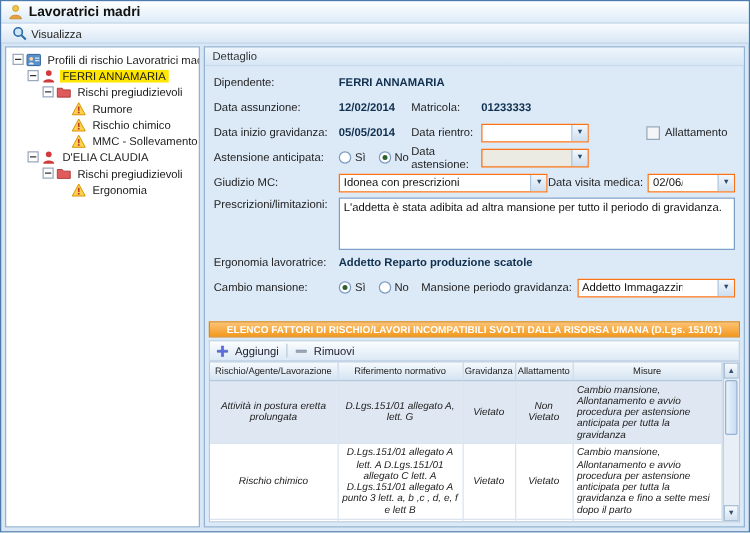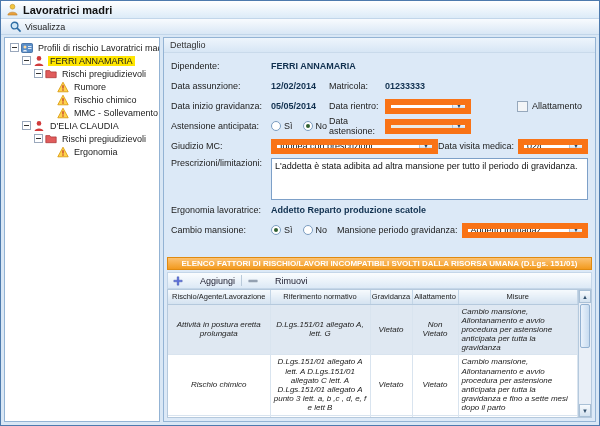--- a/index.html
+++ b/index.html
@@ -42,21 +42,21 @@
   .right { flex:1; border:1px solid #93b3d4; background:#dce9f7; display:flex; flex-direction:column; overflow:hidden; }
   .detail-header { height:15px; font-size:9px; color:#333; padding:2px 6px 0;
                    background:linear-gradient(#eef5fc,#d7e6f5); border-bottom:1px solid #c9daeb; flex:none; }
   .form { padding:3px 5px 1px; flex:none; }
   .frow { display:flex; align-items:center; min-height:20px; padding:0 2px; }
   .frow.start { align-items:flex-start; padding-top:2px; }
   .flbl { font-size:9px; color:#222; width:100px; flex:none; }
   .flbl2 { font-size:9px; color:#222; width:56px; flex:none; }
   .bval { font-size:9px; font-weight:bold; color:#10304f; }
   .w58 { width:58px; flex:none; }
-  .combo { display:flex; height:15px; border:6px solid #f97316; background:#fff; align-items:center; overflow:hidden;gap:28px; }
+  .combo { display:flex; height:15px; border:1px solid #f97316; background:#fff; align-items:center; overflow:hidden;gap:28px; }
   .combo .ctext { flex:1; font-size:9px; padding:0 3px; white-space:nowrap; overflow:hidden; color:#111; }
   .combo .cbtn { width:13px; height:100%; background:linear-gradient(#f2f7fc,#cddff0);
                  border-left:1px solid #a9c3dc; display:flex; align-items:center; justify-content:center;
                  font-size:6px; color:#2a4a6a; flex:none; }
   .combo.disabled { background:#ebebe4; }
   .combo.disabled .ctext { color:#888; }
   .radio { width:10px; height:10px; border:1px solid #7a9cc0; border-radius:50%; background:#fff;
            display:inline-block; position:relative; margin-right:3px; flex:none; }
   .radio.checked::after { content:""; position:absolute; left:2px; top:2px; width:4px; height:4px;
                           border-radius:50%; background:#2f6030; }
@@ -68,21 +68,21 @@
 
   
   .banner { height:13px; margin:16px 3px 2px; background:linear-gradient(#fcc273,#f29a1e);
             border:1px solid #e08a10; color:#fff; font-size:8px; font-weight:bold;
             display:flex; align-items:center; justify-content:center; white-space:nowrap; overflow:hidden; flex:none; }
 
   
   .tbl-toolbar { height:17px; margin:0 3px; background:linear-gradient(#fbfdfe,#dce9f6);
                  border:1px solid #c4d6e8; display:flex; align-items:center; gap:6px; padding:0 5px;
                  font-size:9px; flex:none; }
-  .tt-btn { display:flex; align-items:center; gap:17px; color:#223; cursor:default; }
+  .tt-btn { display:flex; align-items:center; gap:5px; color:#223; cursor:default; }
   .tt-sep { width:1px; height:11px; background:#b9cada; }
   .icon10 { width:10px; height:10px; display:inline-flex; flex:none; }
   .icon10 svg { width:10px; height:10px; }
 
   
   .grid-area { flex:1; margin:0 3px 3px; display:flex; overflow:hidden; border:1px solid #b5c9dd; background:#fff; }
   .grid { flex:1; overflow:hidden; }
   table { width:100%; border-collapse:collapse; table-layout:fixed; }
   th { background:linear-gradient(#f6fafd,#d5e3f1); font-size:7.5px; font-weight:normal; color:#222;
        border-right:1px solid #c3d5e6; border-bottom:1px solid #b5c9dd; padding:2px 1px;

